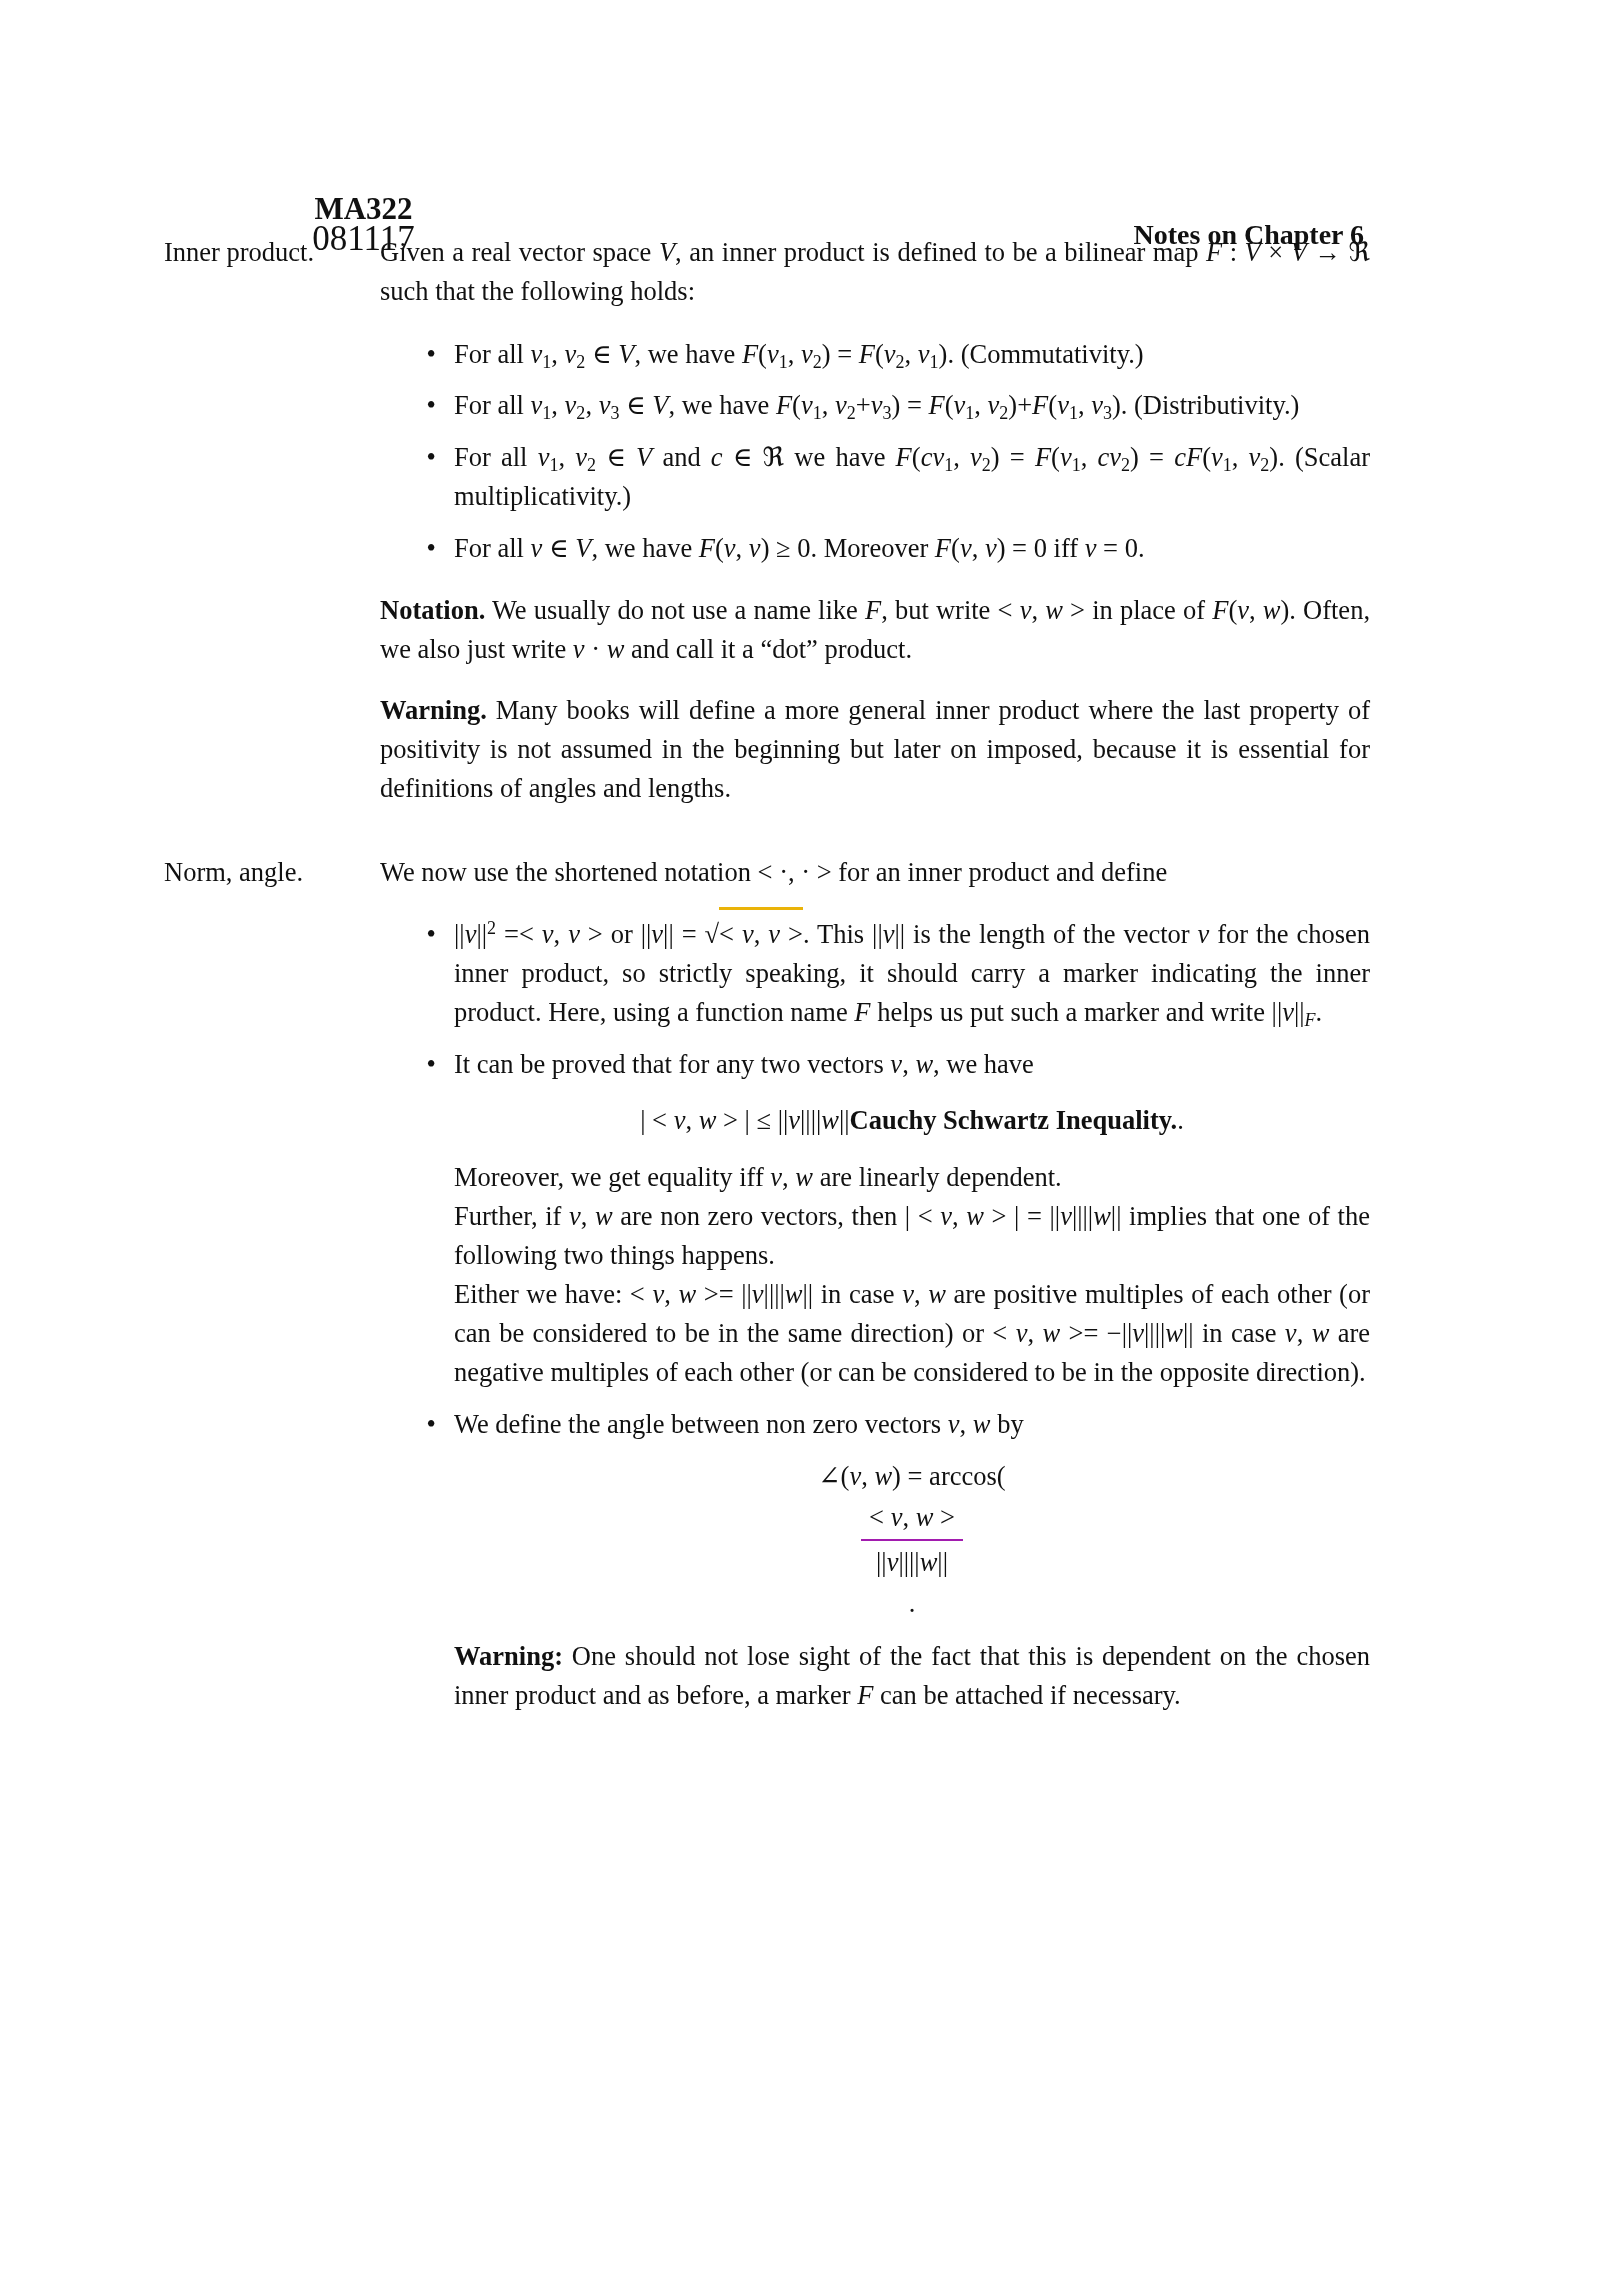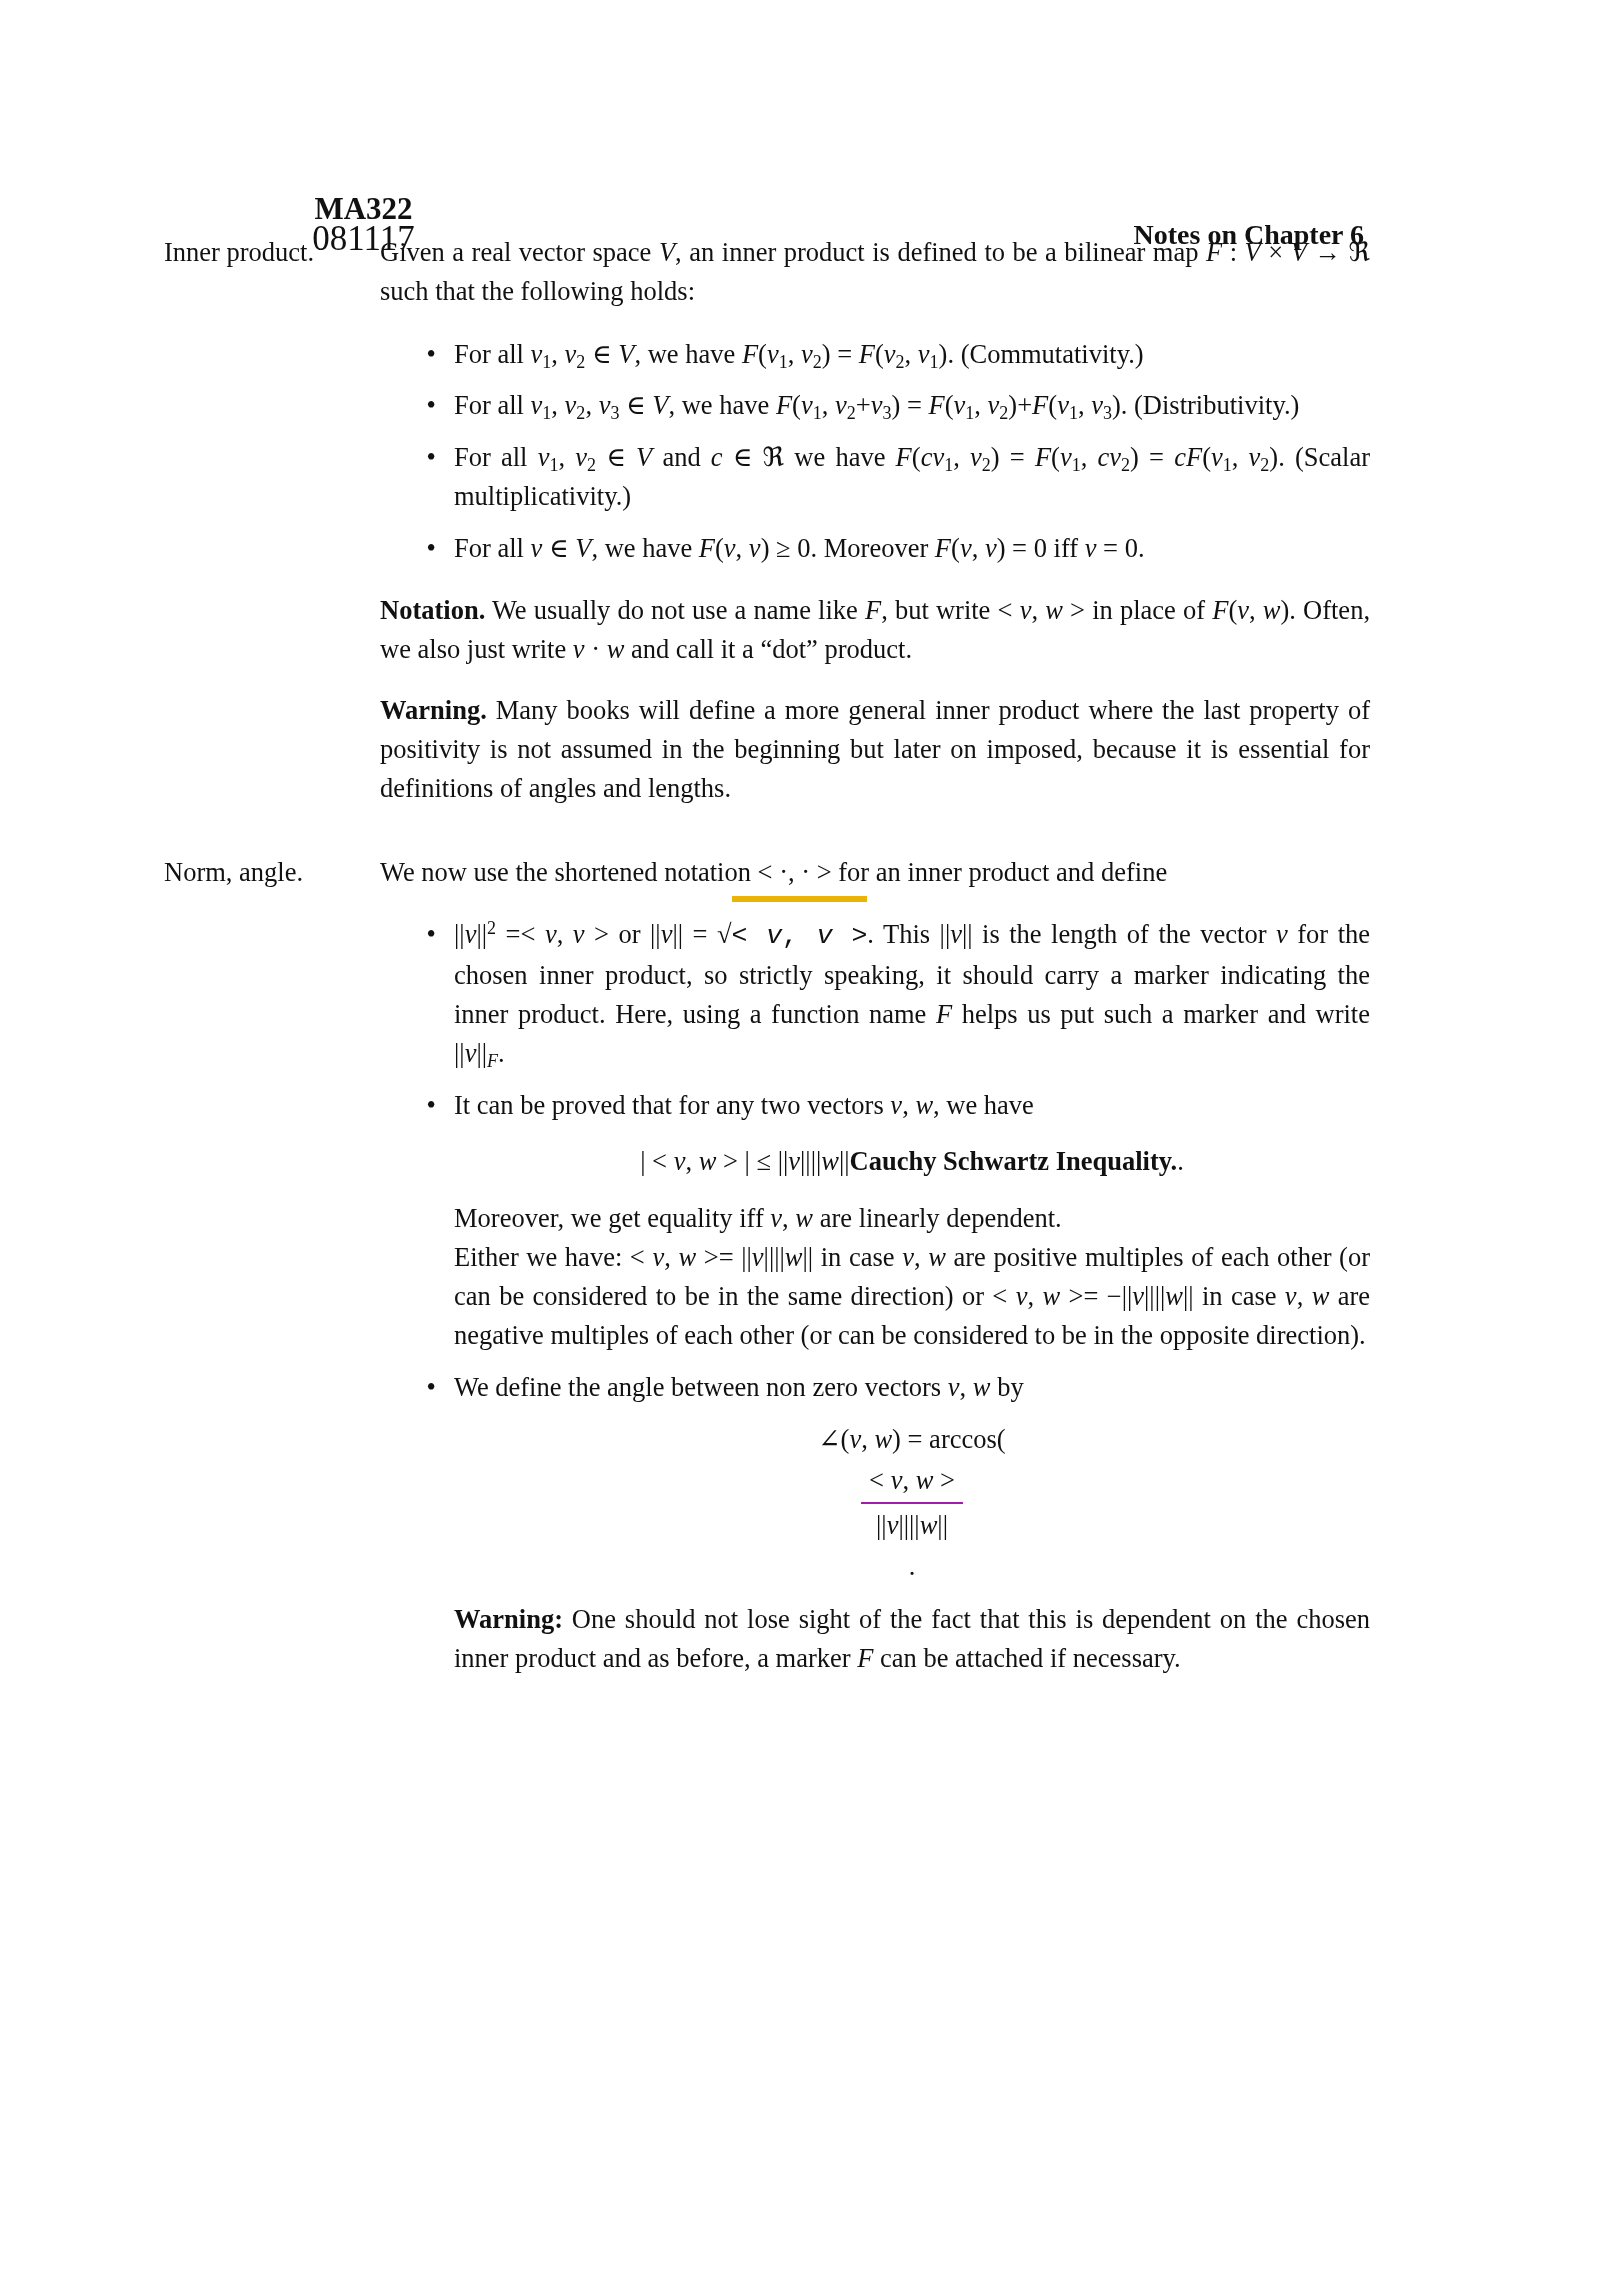--- a/index.html
+++ b/index.html
@@ -42,21 +42,21 @@
   ul.blist > li::before{
     content:"•";
     position:absolute;left:-27.4px;top:0;
     font-size:26.5px;
   }
   i{font-style:italic;}
   b{font-weight:bold;}
   sub,sup{font-size:68%;line-height:0;}
   sub{vertical-align:-0.25em;}
   sup{vertical-align:0.5em;}
-  ov{border-top:6px solid #eab308;padding-top:19px;font-family:Liberation Mono, monospace;}
+  ov{border-top:3px solid #eab308;padding-top:9px;}
   .disp{text-align:center;margin:17.6px 0 17.6px 0;}
   .dispfrac{
     display:flex;justify-content:center;align-items:center;
     margin:13.7px 0 13.7px 0;
     flex-direction:column;
   }
   .frac{display:inline-block;text-align:center;vertical-align:middle;margin:0 3.9px;}
   .frac .num{display:block;padding:0 7.8px;line-height:43px;}
   .frac .den{display:block;border-top:2px solid #a21caf;padding:0 7.8px;line-height:43px;}
   .pageno{
@@ -96,20 +96,21 @@
     <div class="sect">
       <div class="slabel">Norm, angle.</div>
       <div class="sbody">
         <p>We now use the shortened notation &lt; ·, · &gt; for an inner product and define</p>
         <ul class="blist">
           <li>||<i>v</i>||<sup>2</sup> =&lt; <i>v</i>, <i>v</i> &gt; or ||<i>v</i>|| = √<ov>&lt; <i>v</i>, <i>v</i> &gt;</ov>.  This ||<i>v</i>|| is the length of the vector <i>v</i> for the chosen inner product, so strictly speaking, it should carry a marker indicating the inner product.  Here, using a function name <i>F</i> helps us put such a marker and write ||<i>v</i>||<sub><i>F</i></sub>.</li>
           <li>
             <p>It can be proved that for any two vectors <i>v</i>, <i>w</i>, we have</p>
             <div class="disp">| &lt; <i>v</i>, <i>w</i> &gt; | ≤ ||<i>v</i>||||<i>w</i>||<b>Cauchy Schwartz Inequality.</b>.</div>
             <p>Moreover, we get equality iff <i>v</i>, <i>w</i> are linearly dependent.</p>
+            <p>Further, if <i>v</i>, <i>w</i> are non zero vectors, then | &lt; <i>v</i>, <i>w</i> &gt; | = ||<i>v</i>||||<i>w</i>|| implies that one of the following two things happens.</p>
             <p>Either we have: &lt; <i>v</i>, <i>w</i> &gt;= ||<i>v</i>||||<i>w</i>|| in case <i>v</i>, <i>w</i> are positive multiples of each other (or can be considered to be in the same direction) or &lt; <i>v</i>, <i>w</i> &gt;= −||<i>v</i>||||<i>w</i>|| in case <i>v</i>, <i>w</i> are negative multiples of each other (or can be considered to be in the opposite direction).</p>
           </li>
           <li>
             <p>We define the angle between non zero vectors <i>v</i>, <i>w</i> by</p>
             <div class="dispfrac">
               <span>∠(<i>v</i>, <i>w</i>) = arccos(</span>
                 <span class="frac">
                   <span class="num">&lt; <i>v</i>, <i>w</i> &gt;</span>
                   <span class="den">||<i>v</i>||||<i>w</i>||</span>
                 </span>

